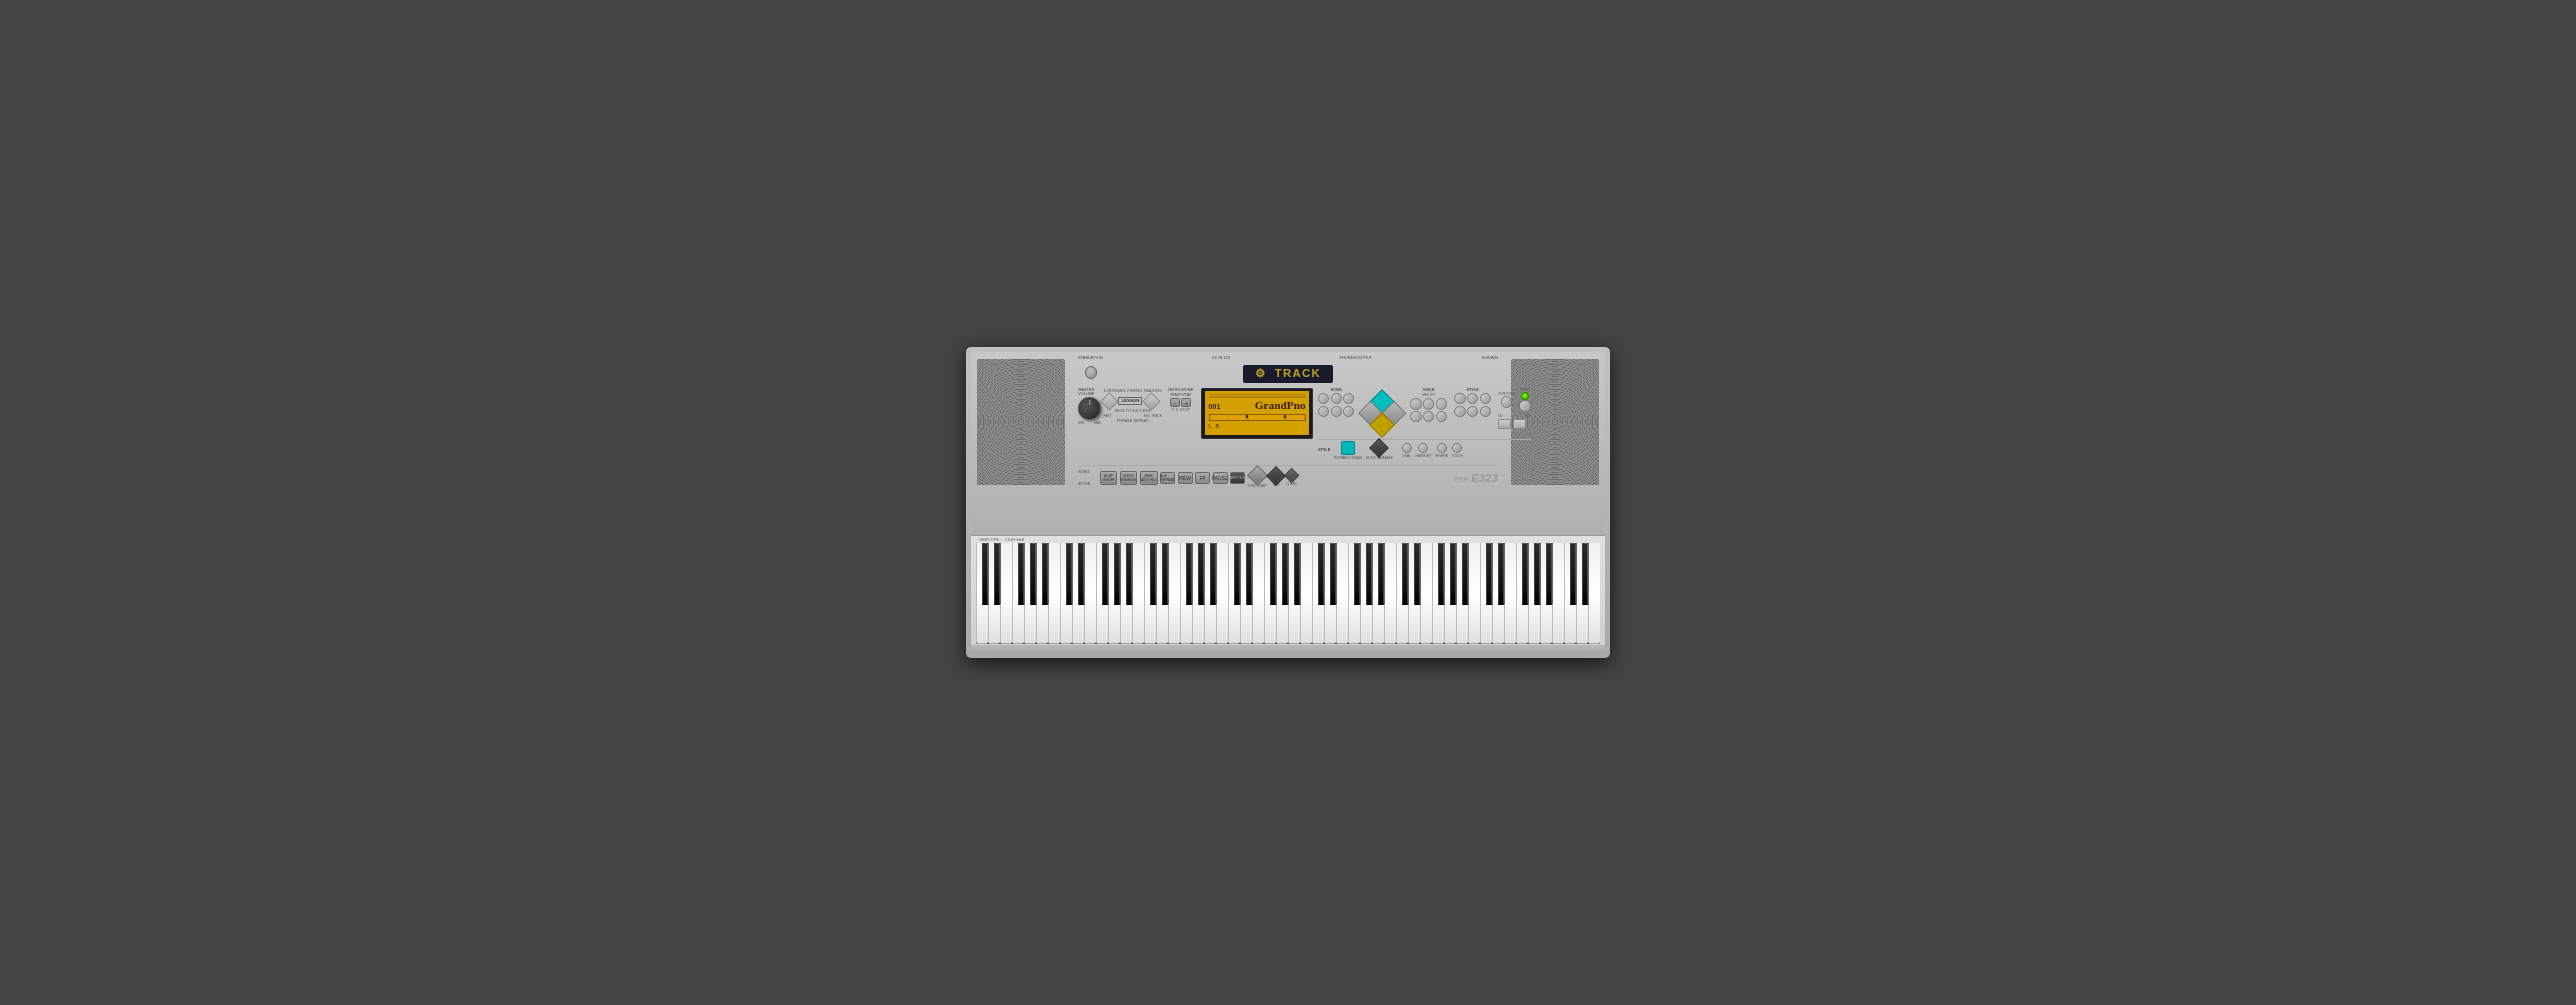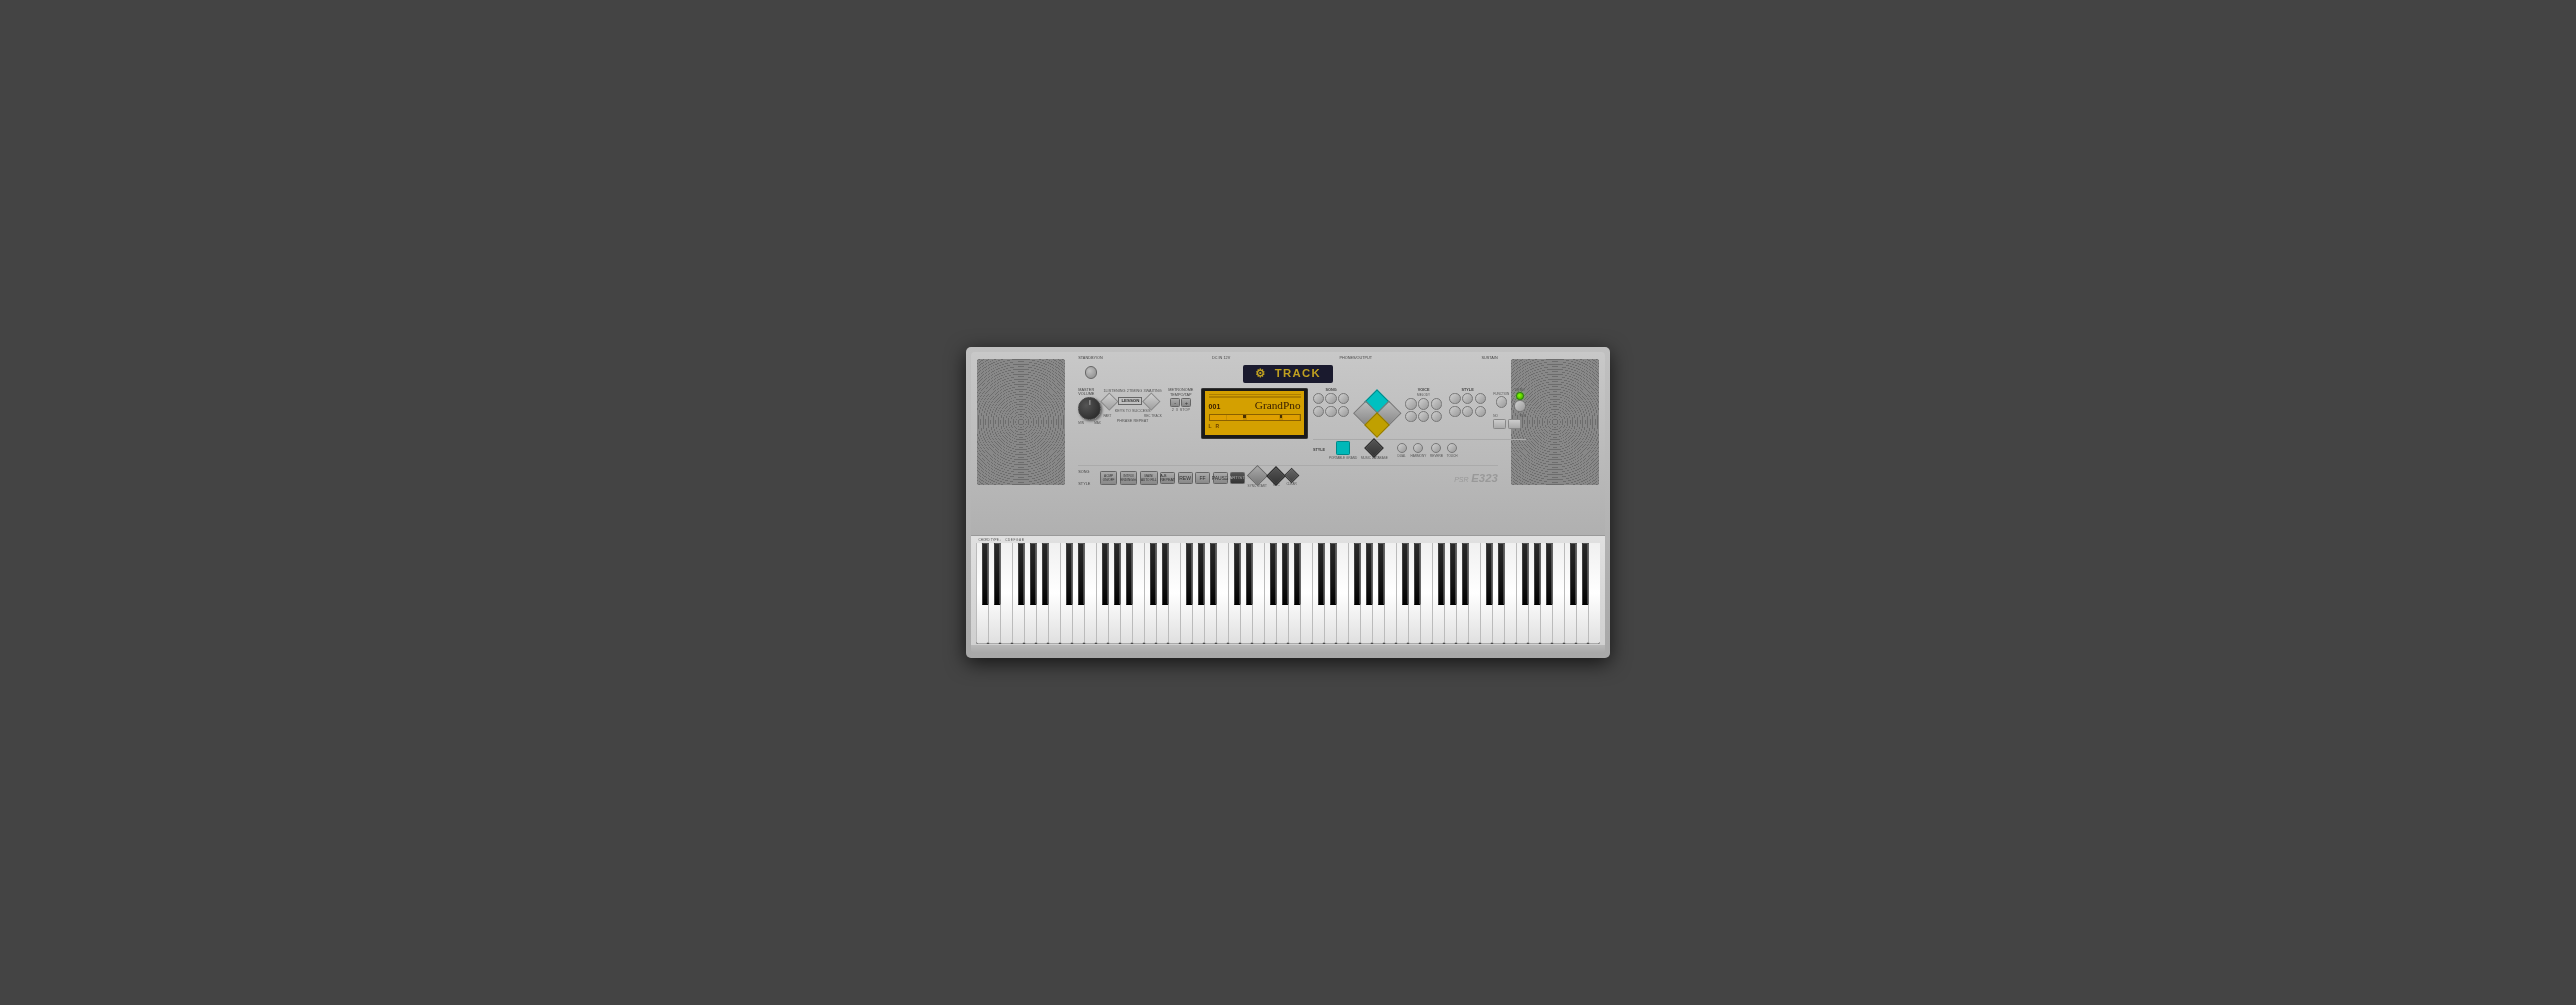--- a/index.html
+++ b/index.html
@@ -129,21 +129,21 @@
       position: relative;
     }
     .lcd-number {
       font-size: 7px;
       color: #3a2000;
       font-weight: bold;
     }
     .lcd-voice-name {
       font-size: 11.3px;
       color: #3a2000;
-      font-weight: normal;
+      font-weight: bold;
       font-family: serif;
       padding-left: 32px;
     }
 
     .round-btn {
       width: 11.3px;
       height: 11.3px;
       border-radius: 50%;
       background: linear-gradient(135deg, #d0d0d0, #999);
       border: 0.6px solid #777;

